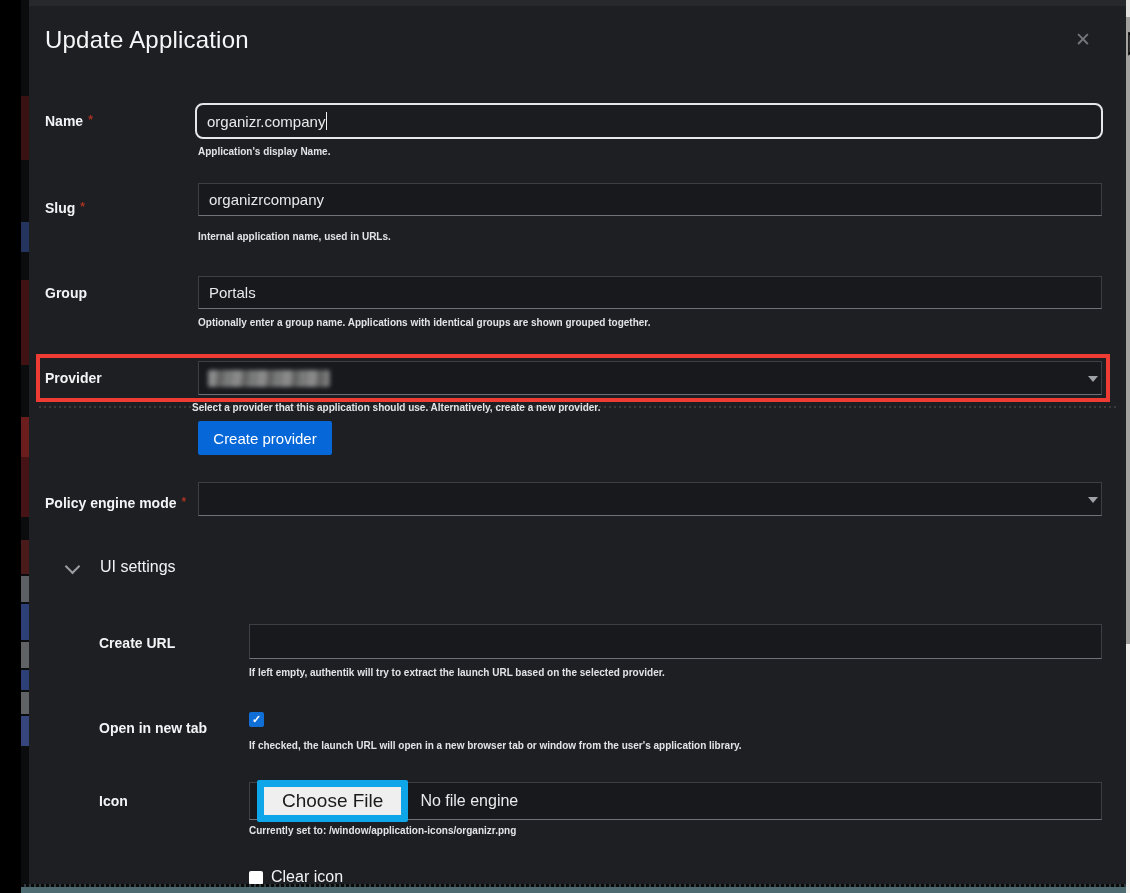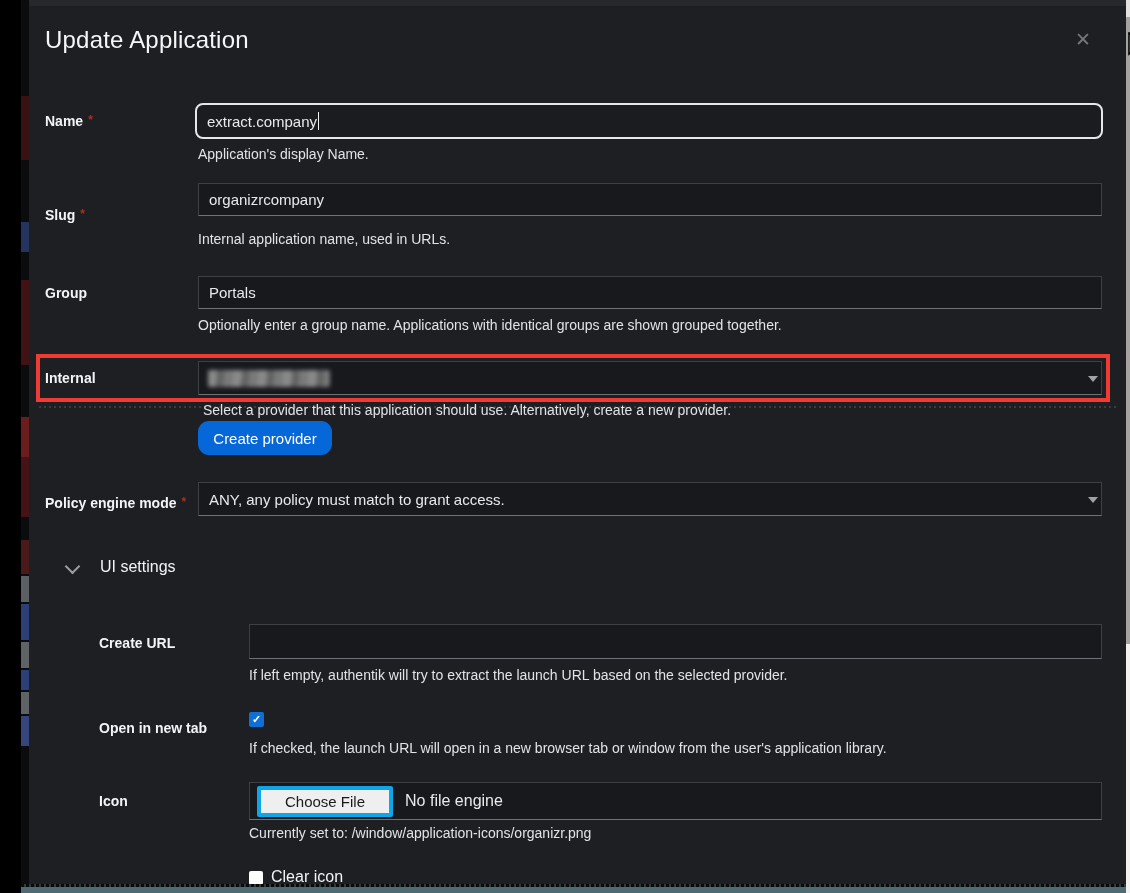--- a/index.html
+++ b/index.html
@@ -15,54 +15,54 @@
   .bottom-teal{position:absolute;left:0;top:887px;width:1122px;height:6px;background:#4e6b72;}
   
   .modal{position:absolute;left:8px;top:6px;width:1097px;height:878px;background:#1d1f23;}
   .modal-title{position:absolute;left:16px;top:20px;font-size:24px;font-weight:500;
      color:#f5f6f7;letter-spacing:.2px;}
   .close-btn{position:absolute;left:1046px;top:24px;font-size:19px;color:#73767a;
      cursor:pointer;line-height:1;}
   
   .flabel{position:absolute;font-size:14px;font-weight:700;color:#f3f4f5;white-space:nowrap;}
   .req{color:#a63224;font-size:12px;margin-left:5px;font-weight:700;vertical-align:2px;}
-  .fhelp{position:absolute;font-size:14px;color:#e2e3e5;white-space:nowrap;}
+  .fhelp{position:absolute;font-size:10px;color:#e2e3e5;white-space:nowrap;font-weight:bold;}
   
   .tinput,.tselect{position:absolute;box-sizing:border-box;background:#17191d;
      border:1px solid #3c3f44;border-bottom-color:#6e7278;color:#e8e9ea;
      font-size:15px;font-family:"Liberation Sans",sans-serif;padding:0 10px;
      display:flex;align-items:center;}
   .tinput.focused{background:#1a1c20;border:2px solid #e6e7e9;border-radius:8px;}
   .text-caret{display:inline-block;width:1px;height:18px;background:#f2f2f2;margin-left:1px;}
   .caret-down{position:absolute;width:0;height:0;border-left:5px solid transparent;
      border-right:5px solid transparent;border-top:6px solid #9fa2a6;}
   
   .red-box{position:absolute;border:4px solid #ee3b33;box-sizing:border-box;z-index:5;}
   .dotted-artifact{position:absolute;height:2px;
      background:repeating-linear-gradient(90deg,#3c3c3c 0 2px,transparent 2px 5px);}
   .smudge{position:absolute;border-radius:2px;opacity:.85;filter:blur(2.2px);
      background:repeating-linear-gradient(93deg,#9d9d9d 0 9px,#6f6f6f 9px 16px,#8b8b8b 16px 25px);}
   
   .btn-primary{position:absolute;background:#0667d9;color:#fff;font-size:15px;
-     display:flex;align-items:center;justify-content:center;border-radius:11px;cursor:pointer;}
+     display:flex;align-items:center;justify-content:center;border-radius:2px;cursor:pointer;}
   
   .chevron{position:absolute;width:9px;height:9px;border-right:2px solid #9b9ea2;
      border-bottom:2px solid #9b9ea2;transform:rotate(45deg);}
   .section-label{position:absolute;font-size:16px;color:#f2f3f4;}
   
   .cb{position:absolute;box-sizing:border-box;border-radius:2px;}
   .cb.checked{background:#0f6fd7;color:#fff;font-size:11px;font-weight:700;
      display:flex;align-items:center;justify-content:center;}
   .cb.unchecked{background:#fff;}
   .cb-label{position:absolute;font-size:16px;color:#f2f3f4;white-space:nowrap;}
   
   .file-strip{position:absolute;box-sizing:border-box;background:#17191d;
      border:1px solid #3c3f44;border-bottom-color:#6e7278;display:flex;align-items:center;}
-  .choose-btn{background:#efefef;border:4px solid #0ea5e9;border-radius:2px;color:#1a1a1a;
-     font-size:15px;padding:3px 24px;margin-left:7px;cursor:pointer;white-space:nowrap;}
+  .choose-btn{background:#efefef;border:7px solid #0ea5e9;border-radius:2px;color:#1a1a1a;
+     font-size:19px;padding:3px 18px;margin-left:7px;cursor:pointer;white-space:nowrap;}
   .file-status{color:#e9eaeb;font-size:16px;margin-left:12px;white-space:nowrap;}
   
   .scrollbar{position:absolute;left:1105px;top:0;width:17px;height:893px;background:#f2f1ef;}
   .sb-btn{position:absolute;left:0;width:17px;height:17px;background:#e3e2e0;
      display:flex;align-items:center;justify-content:center;}
   .sb-up{top:0;} .sb-down{top:869px;background:#f2f1ef;}
   .tri-up{width:0;height:0;border-left:4px solid transparent;border-right:4px solid transparent;
      border-bottom:5px solid #6b6b6b;}
   .tri-down{width:0;height:0;border-left:4px solid transparent;border-right:4px solid transparent;
      border-top:5px solid #6b6b6b;}
@@ -96,54 +96,53 @@
 
   <div class="modal">
 
     <div class="modal-title">Update Application</div>
     <div class="close-btn">✕</div>
 
     <div class="flabel" style="left:16px;top:107px">
       <span>Name</span><span class="req">*</span>
     </div>
     <div class="tinput focused" style="left:166px;top:97px;width:908px;height:36px">
-      <span>extract.company</span>
+      <span>organizr.company</span>
         <span class="text-caret"></span>
     </div>
     <div class="fhelp" style="left:169px;top:140px">Application's display Name.</div>
 
-    <div class="flabel" style="left:16px;top:201px">
+    <div class="flabel" style="left:16px;top:194px">
       <span>Slug</span><span class="req">*</span>
     </div>
     <div class="tinput" style="left:169px;top:177px;width:904px;height:33px">
       <span>organizrcompany</span>
     </div>
     <div class="fhelp" style="left:169px;top:225px">Internal application name, used in URLs.</div>
 
     <div class="flabel" style="left:16px;top:279px">Group</div>
     <div class="tinput" style="left:169px;top:270px;width:904px;height:33px">
       <span>Portals</span>
     </div>
     <div class="fhelp" style="left:169px;top:311px">Optionally enter a group name. Applications with identical groups are shown grouped together.</div>
 
     <div class="red-box" style="left:7px;top:348px;width:1074px;height:48px"></div>
     <div class="dotted-artifact" style="left:10px;top:400px;width:1080px"></div>
-    <div class="flabel" style="left:16px;top:364px">Internal</div>
+    <div class="flabel" style="left:16px;top:364px">Provider</div>
     <div class="tselect" style="left:169px;top:355px;width:904px;height:34px">
       <span class="smudge" style="left:9px;top:8px;width:122px;height:17px"></span>
       <span class="caret-down" style="left:889px;top:14px"></span>
     </div>
-    <div class="fhelp" style="left:174px;top:396px">Select a provider that this application should use. Alternatively, create a new provider.</div>
+    <div class="fhelp" style="left:163px;top:396px">Select a provider that this application should use. Alternatively, create a new provider.</div>
     <div class="btn-primary" style="left:169px;top:415px;width:134px;height:34px">Create provider</div>
 
     <div class="flabel" style="left:16px;top:489px">
       <span>Policy engine mode</span><span class="req">*</span>
     </div>
     <div class="tselect" style="left:169px;top:476px;width:904px;height:34px">
-      <span>ANY, any policy must match to grant access.</span>
       <span class="caret-down" style="left:889px;top:14px"></span>
     </div>
 
     <div class="chevron" style="left:38px;top:555px"></div>
     <div class="section-label" style="left:71px;top:552px">UI settings</div>
 
     <div class="flabel" style="left:70px;top:629px">Create URL</div>
     <div class="tinput" style="left:220px;top:618px;width:853px;height:35px">
       <span></span>
     </div>

